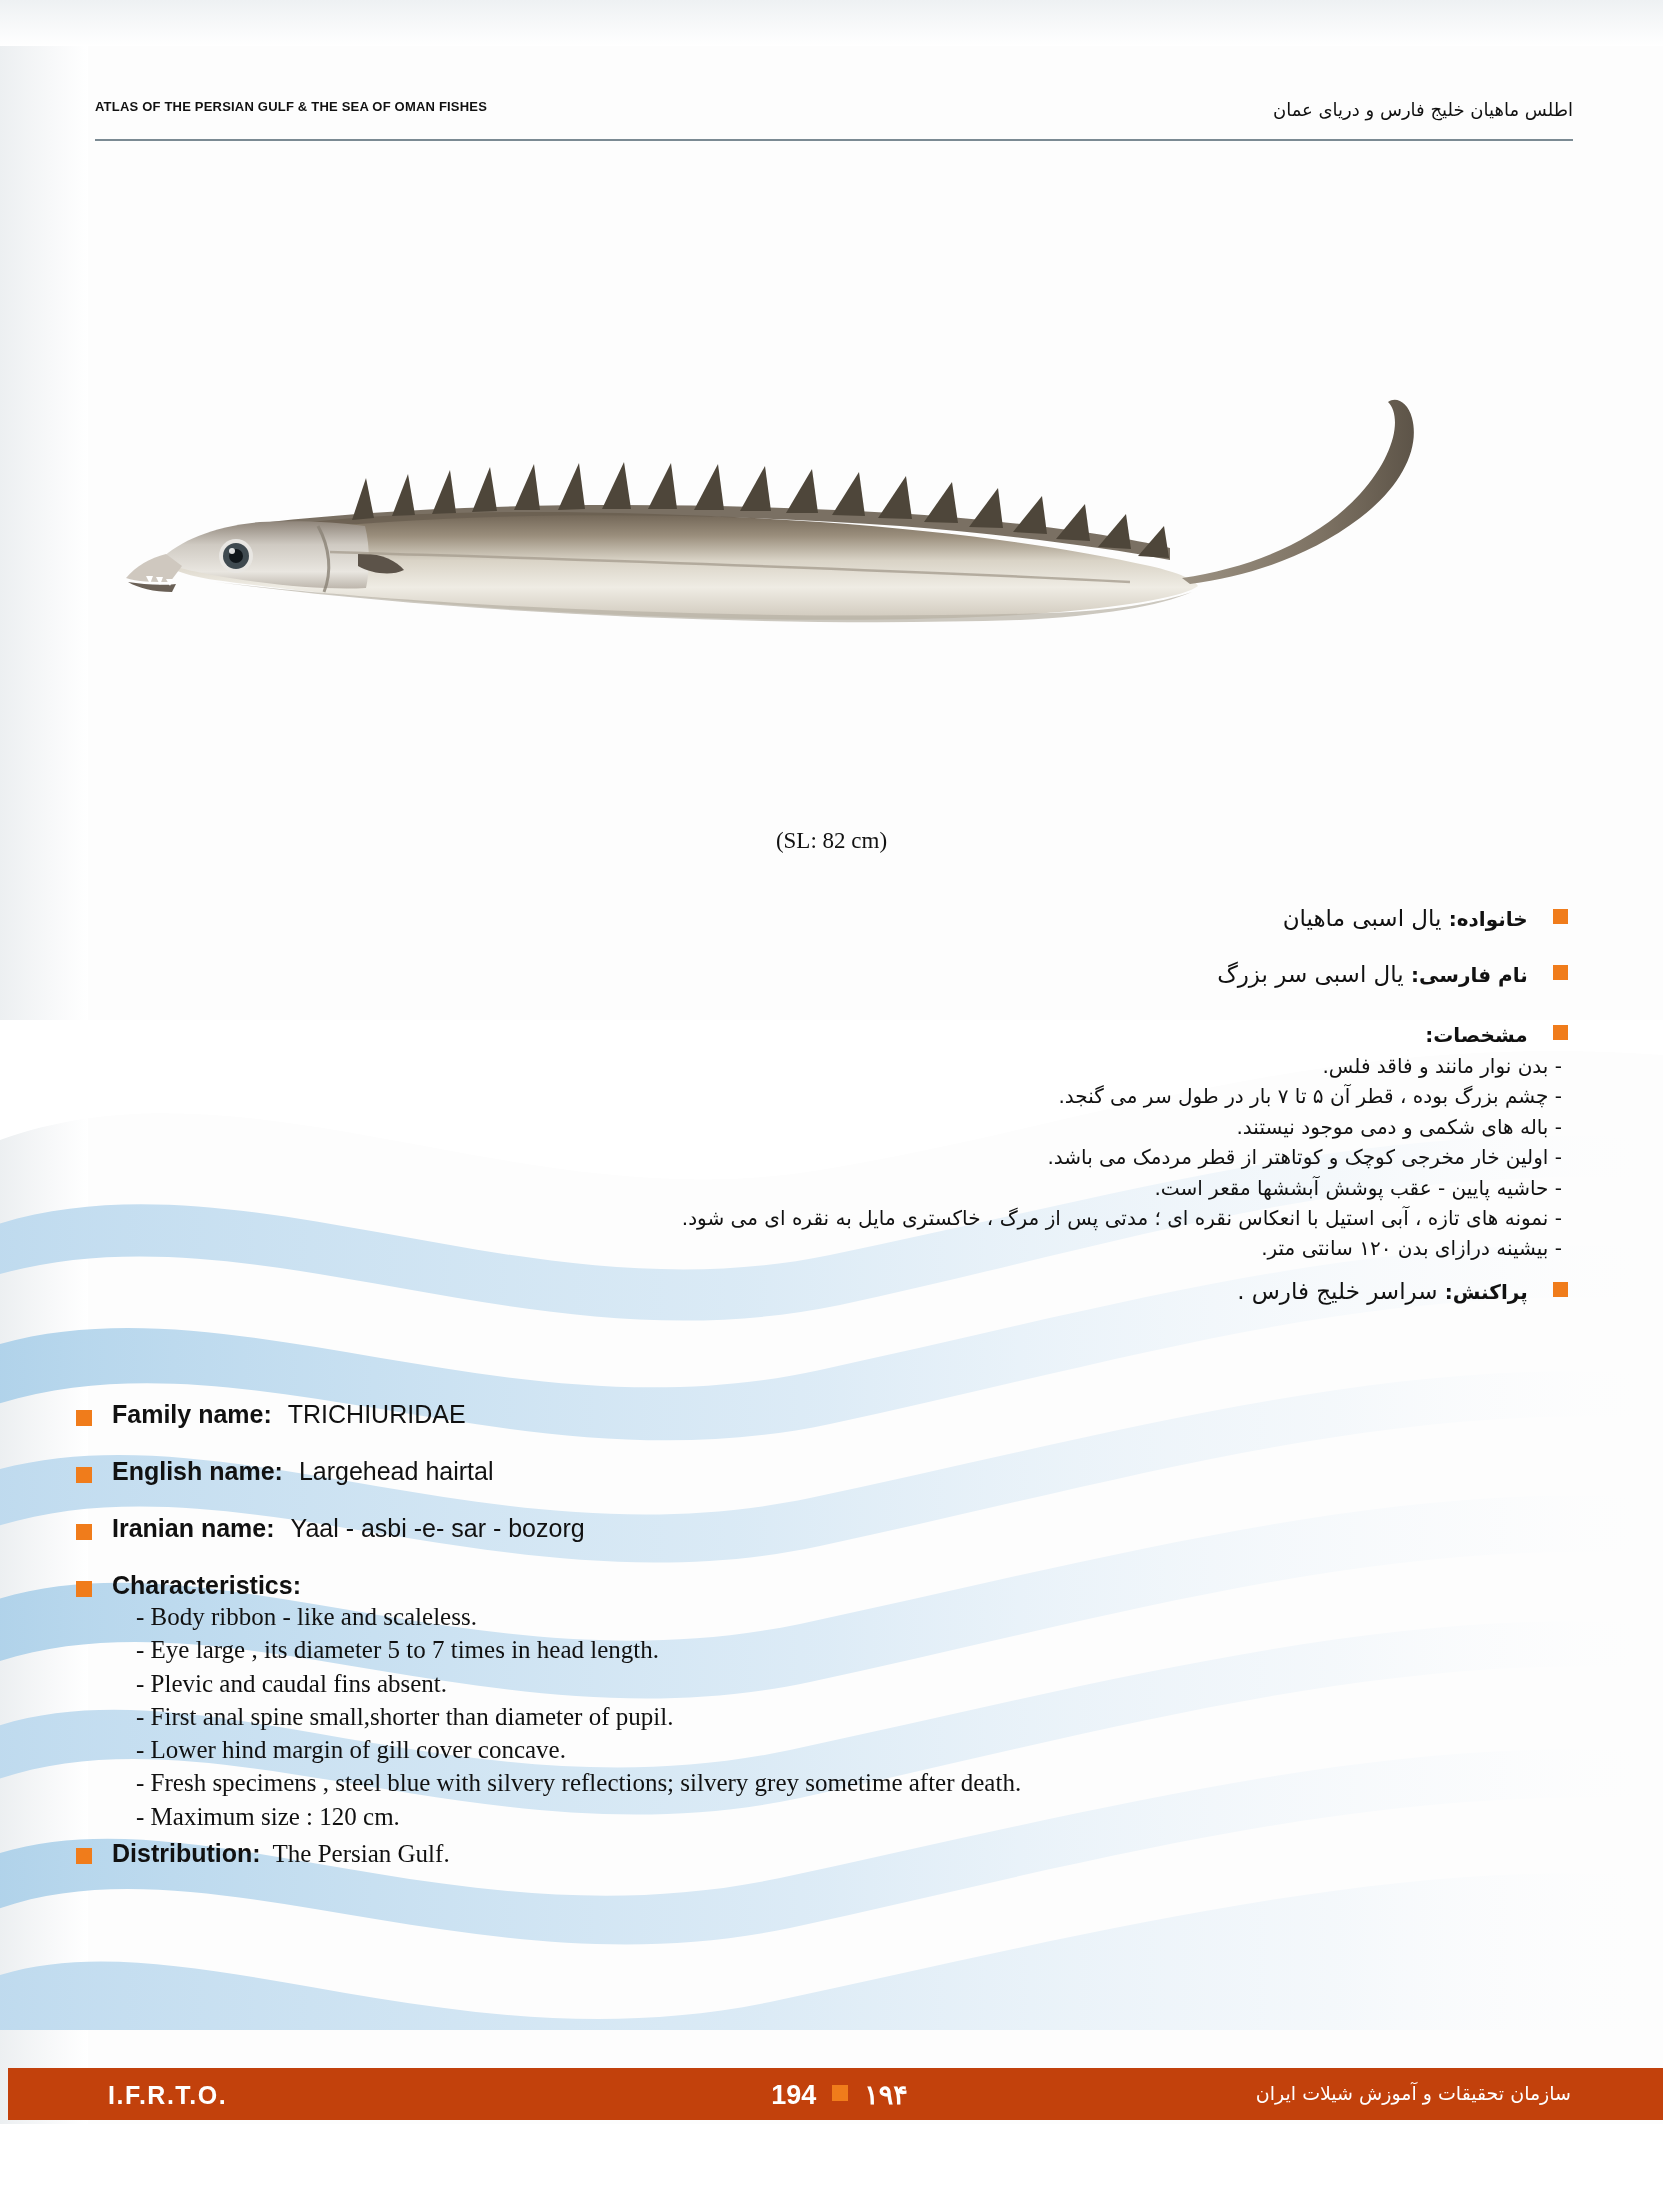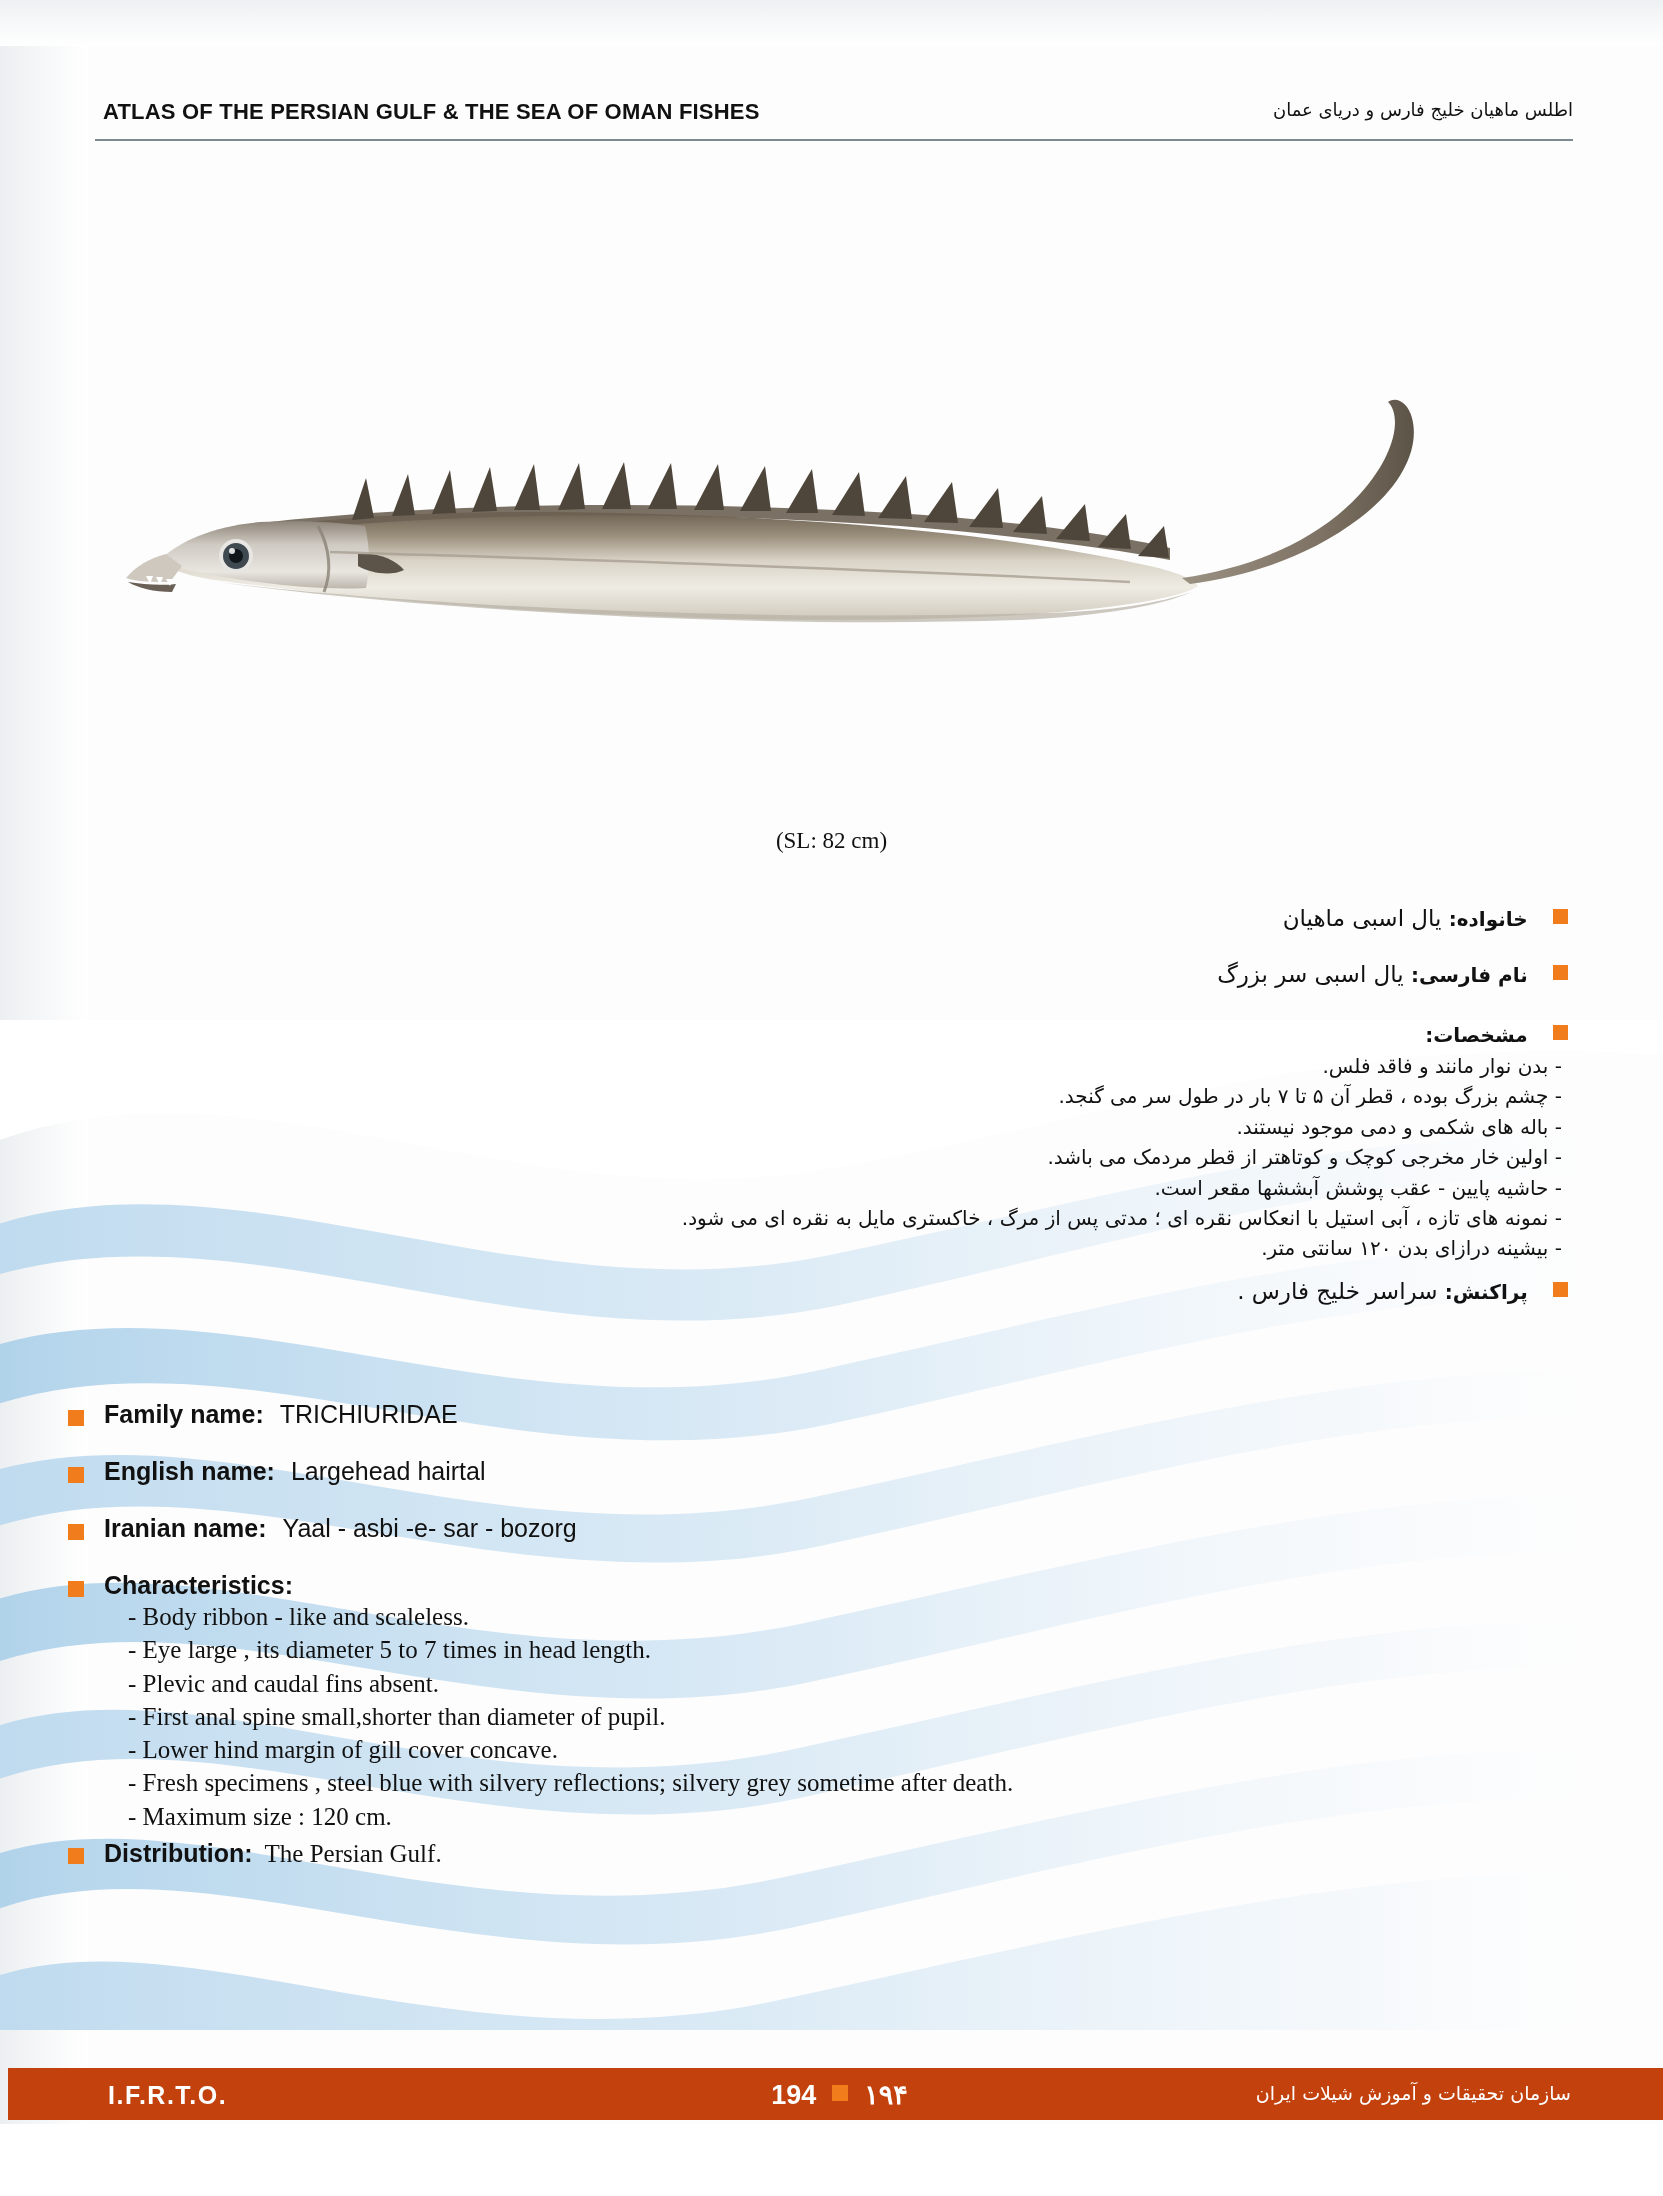--- a/index.html
+++ b/index.html
@@ -61,25 +61,25 @@
   #header-rule {
     position: absolute;
     left: 0;
     top: 44px;
     width: 1478px;
     height: 2px;
     background: #7b8a93;
   }
   #header-en {
     position: absolute;
-    left: 8px;
+    left: 0;
     top: 4px;
     font-family: "Liberation Sans", sans-serif;
     font-weight: bold;
-    font-size: 22px;
+    font-size: 13px;
     letter-spacing: 0.2px;
     color: #111111;
     white-space: nowrap;
   }
   #header-fa {
     position: absolute;
     right: 0;
     top: 4px;
     direction: rtl;
     font-family: "DejaVu Sans", sans-serif;
@@ -176,21 +176,21 @@
     margin-top: 4px;
     font-size: 20px;
     line-height: 1.52;
     padding-right: 6px;
   }
   .fa-char-list div { white-space: nowrap; }
 
   
   #english-block {
     position: absolute;
-    left: 64px;
+    left: 72px;
     top: 1400px;
     width: 1380px;
     color: #111111;
   }
   .en-row {
     position: relative;
     padding-left: 40px;
     margin-bottom: 28px;
   }
   .en-row .sq {

